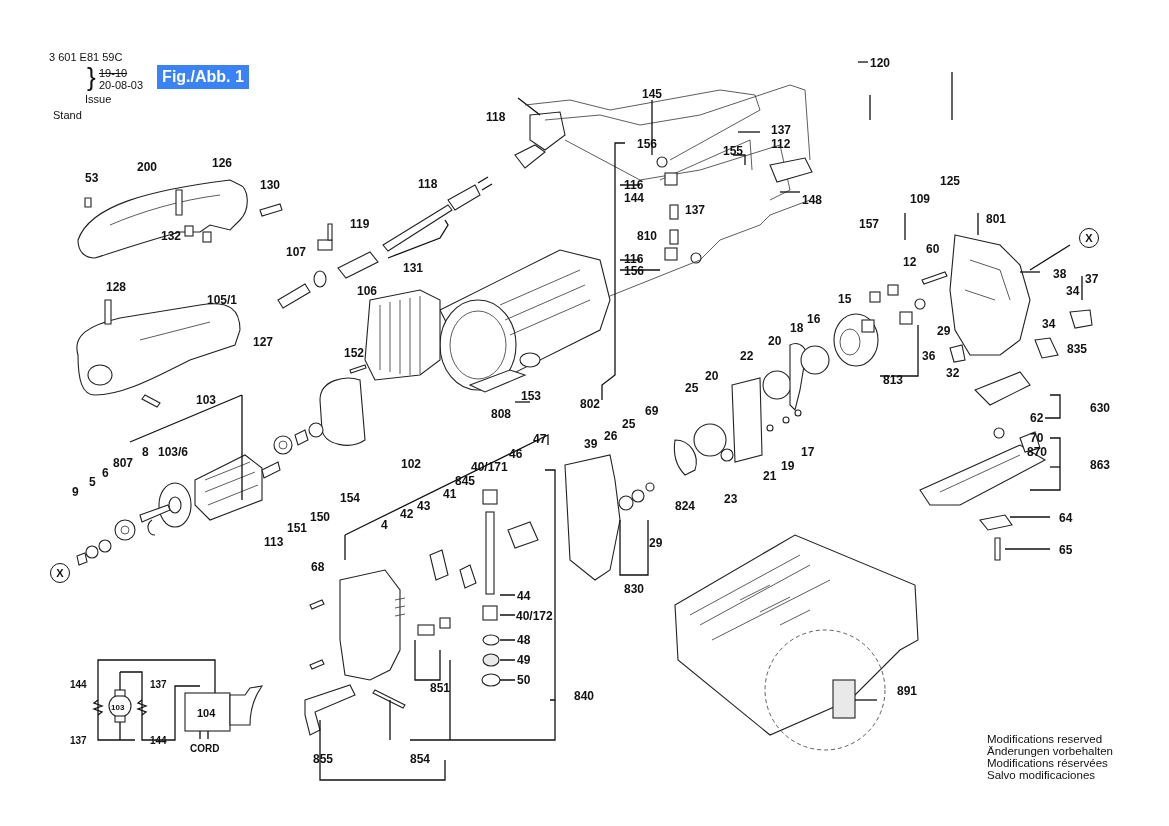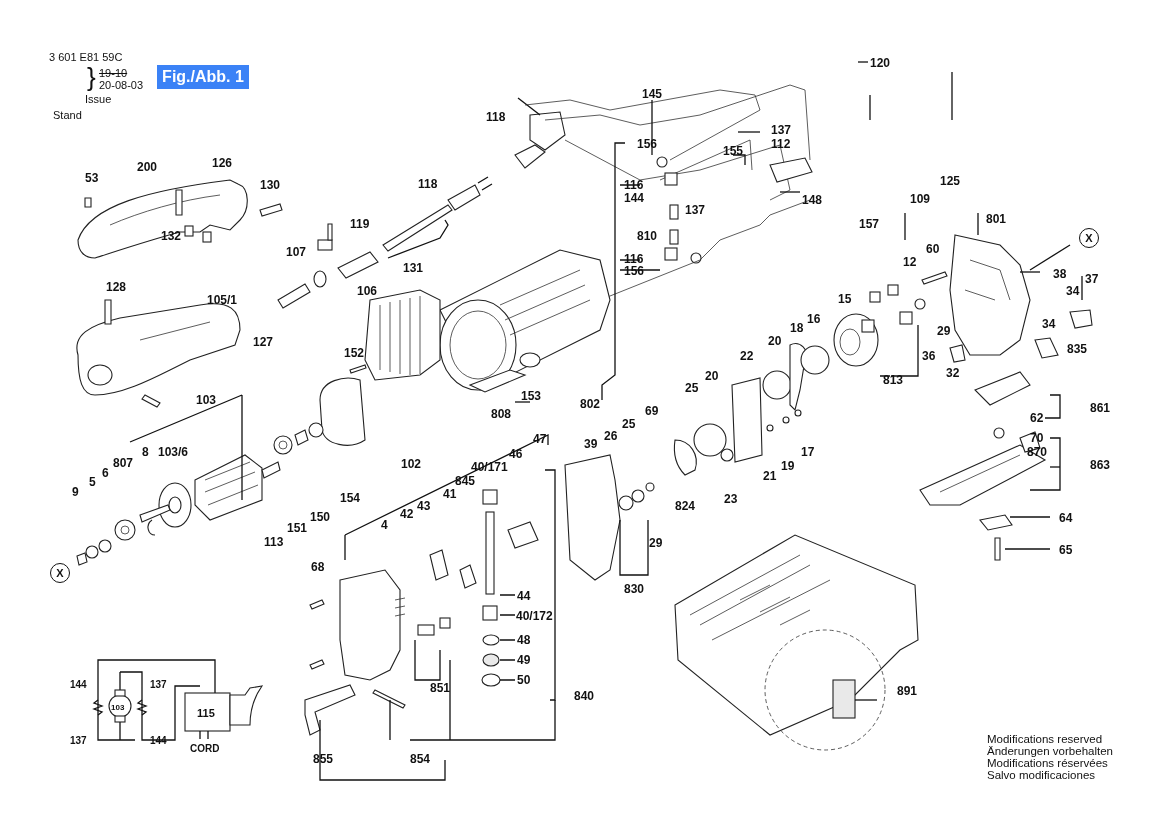--- a/index.html
+++ b/index.html
@@ -250,21 +250,21 @@
 </svg>
 
 <div class="x-mark" style="left:1079px;top:228px;">X</div>
 <div class="x-mark" style="left:50px;top:563px;">X</div>
 
 <div class="lbl" style="left:70px;top:679px;font-size:10px">144</div>
 <div class="lbl" style="left:150px;top:679px;font-size:10px">137</div>
 <div class="lbl" style="left:70px;top:735px;font-size:10px">137</div>
 <div class="lbl" style="left:150px;top:735px;font-size:10px">144</div>
 <div class="lbl" style="left:111px;top:702px;font-size:8px">103</div>
-<div class="lbl" style="left:197px;top:707px;font-size:11px">115</div>
+<div class="lbl" style="left:197px;top:707px;font-size:11px">104</div>
 <div class="lbl" style="left:190px;top:743px;font-size:10px">CORD</div>
 
 <div class="lbl" style="left:870px;top:57px">120</div>
 <div class="lbl" style="left:642px;top:88px">145</div>
 <div class="lbl" style="left:486px;top:111px">118</div>
 <div class="lbl" style="left:771px;top:124px">137</div>
 <div class="lbl" style="left:771px;top:138px">112</div>
 <div class="lbl" style="left:637px;top:138px">156</div>
 <div class="lbl" style="left:723px;top:145px">155</div>
 <div class="lbl" style="left:940px;top:175px">125</div>
@@ -306,21 +306,21 @@
 <div class="lbl" style="left:922px;top:350px">36</div>
 <div class="lbl" style="left:1067px;top:343px">835</div>
 <div class="lbl" style="left:883px;top:374px">813</div>
 <div class="lbl" style="left:946px;top:367px">32</div>
 <div class="lbl" style="left:790px;top:322px">18</div>
 <div class="lbl" style="left:807px;top:313px">16</div>
 <div class="lbl" style="left:768px;top:335px">20</div>
 <div class="lbl" style="left:740px;top:350px">22</div>
 <div class="lbl" style="left:705px;top:370px">20</div>
 <div class="lbl" style="left:685px;top:382px">25</div>
-<div class="lbl" style="left:1090px;top:402px">861</div>
+<div class="lbl" style="left:1090px;top:402px">630</div>
 <div class="lbl" style="left:1030px;top:412px">62</div>
 <div class="lbl" style="left:1030px;top:432px">70</div>
 <div class="lbl" style="left:1027px;top:446px">870</div>
 <div class="lbl" style="left:1090px;top:459px">863</div>
 <div class="lbl" style="left:645px;top:405px">69</div>
 <div class="lbl" style="left:622px;top:418px">25</div>
 <div class="lbl" style="left:604px;top:430px">26</div>
 <div class="lbl" style="left:584px;top:438px">39</div>
 <div class="lbl" style="left:763px;top:470px">21</div>
 <div class="lbl" style="left:781px;top:460px">19</div>

